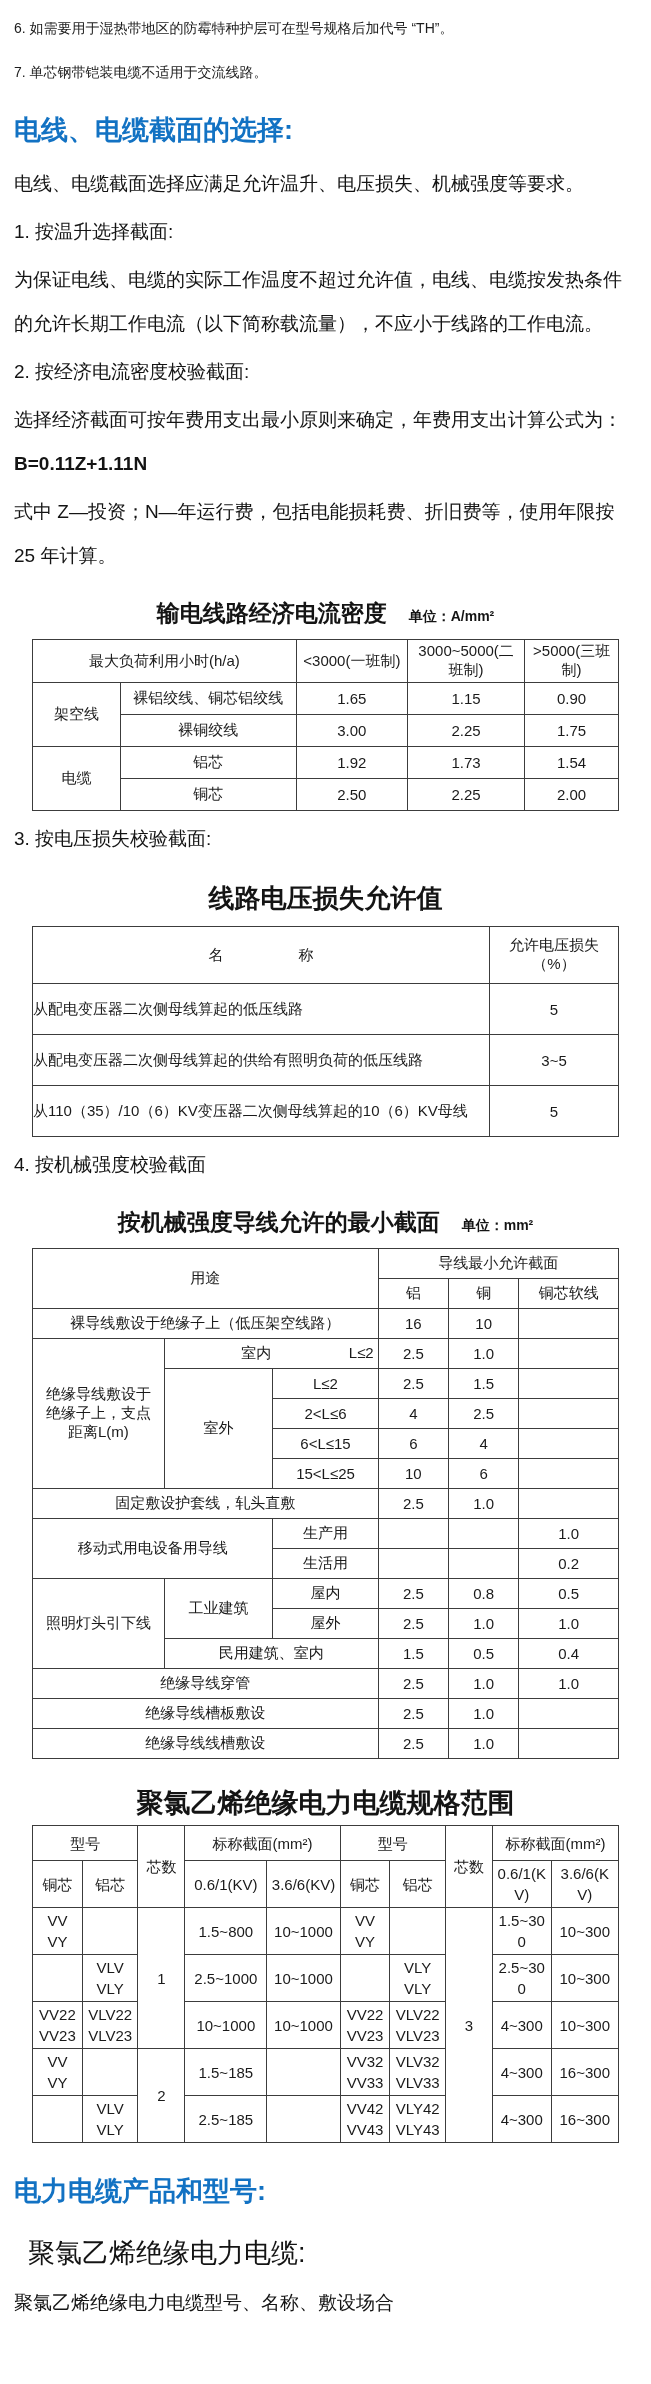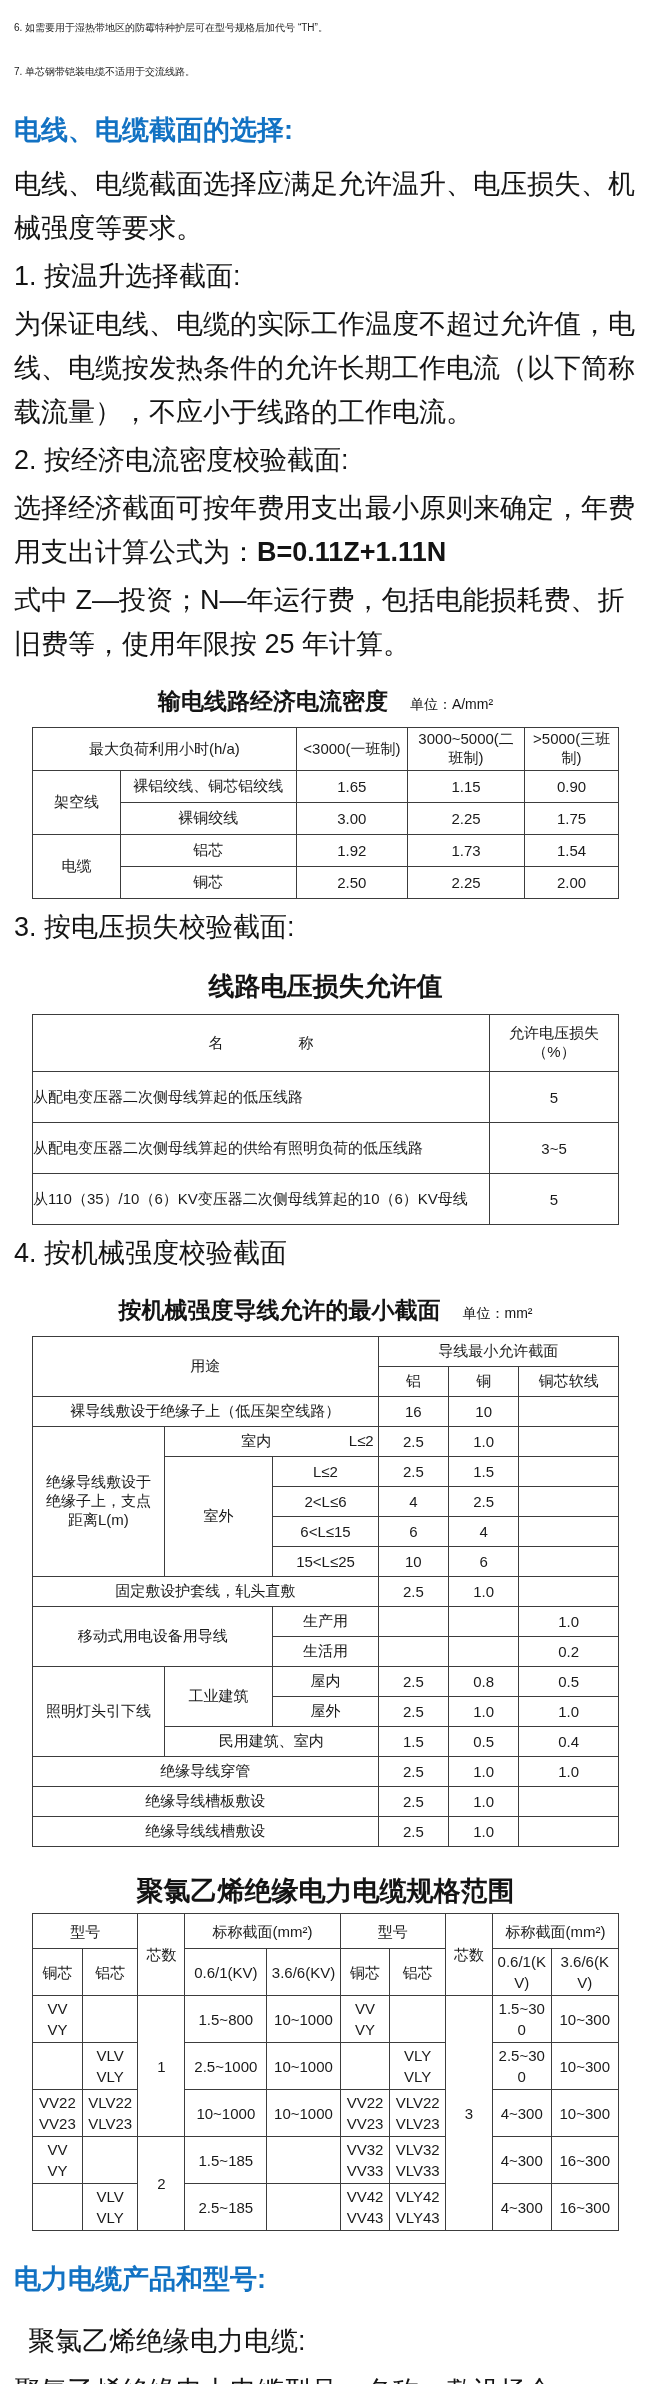--- a/index.html
+++ b/index.html
@@ -2,28 +2,28 @@
 <html><head>
 <meta charset="utf-8">
 <style>
   html,body { margin:0; padding:0; background:#ffffff; }
   .page {
     width:651px; min-height:2384px; box-sizing:border-box;
     margin:0 auto; padding:10px 14px 24px;
     font-family:"Liberation Sans","DejaVu Sans",sans-serif;
     color:#141414; background:#ffffff;
   }
-  .note { font-size:10px; line-height:20px; margin:8px 0 24px; color:#1c1c1c; }
+  .note { font-size:14px; line-height:20px; margin:8px 0 24px; color:#1c1c1c; }
   .h-blue { font-size:27px; font-weight:bold; color:#1272c3; margin:30px 0 14px; }
-  .body-text { font-size:27px; line-height:44px; margin:4px 0; }
+  .body-text { font-size:19px; line-height:44px; margin:4px 0; }
   .formula { font-weight:bold; }
   .caption-row { display:flex; justify-content:center; align-items:baseline; gap:22px; margin:20px 0 10px; }
   .caption { font-size:23px; font-weight:bold;text-align:center; }
   .caption-lg { font-size:26px; font-weight:bold; }
-  .unit { font-size:14px; font-weight:normal;text-align:right; }
+  .unit { font-size:14px; font-weight:bold;text-align:right; }
   table.grid { border-collapse:collapse; width:calc(100% - 36px); margin:4px auto 6px; font-size:15px; text-align:center; color:#1a1a1a; table-layout:fixed; }
   table.grid td { border:1px solid #3c3c3c; padding:2px 4px; vertical-align:middle; word-break:break-all; }
   .econ td { height:27px; }
   .voltage { font-size:15px; }
   .voltage td { height:46px; }
   .voltage td.lname { text-align:left; padding-left:0; }
   .voltage tr.hdr td { height:52px; text-align:center; }
   .mech td { height:25px; padding:2px 3px; white-space:pre-line; }
   .split { display:flex; }
   .split span { flex:1; text-align:right; }

